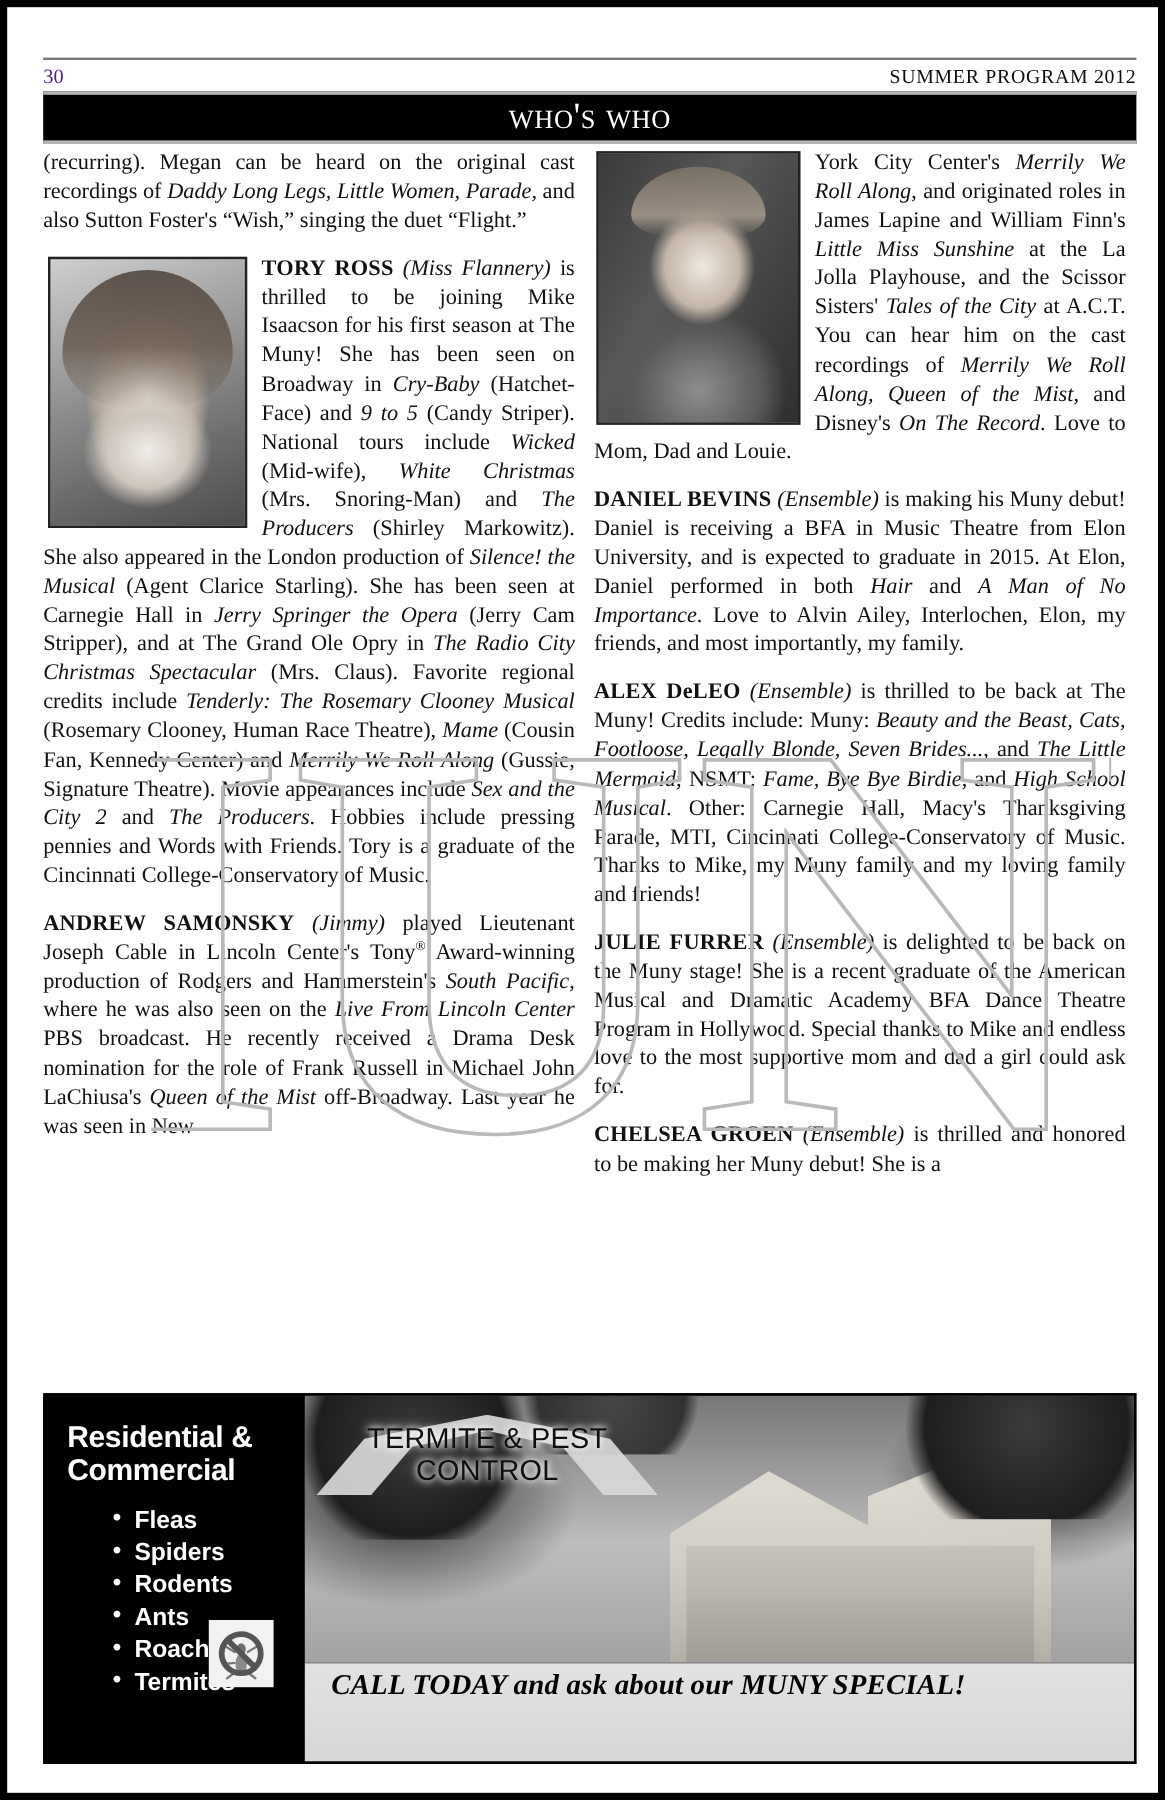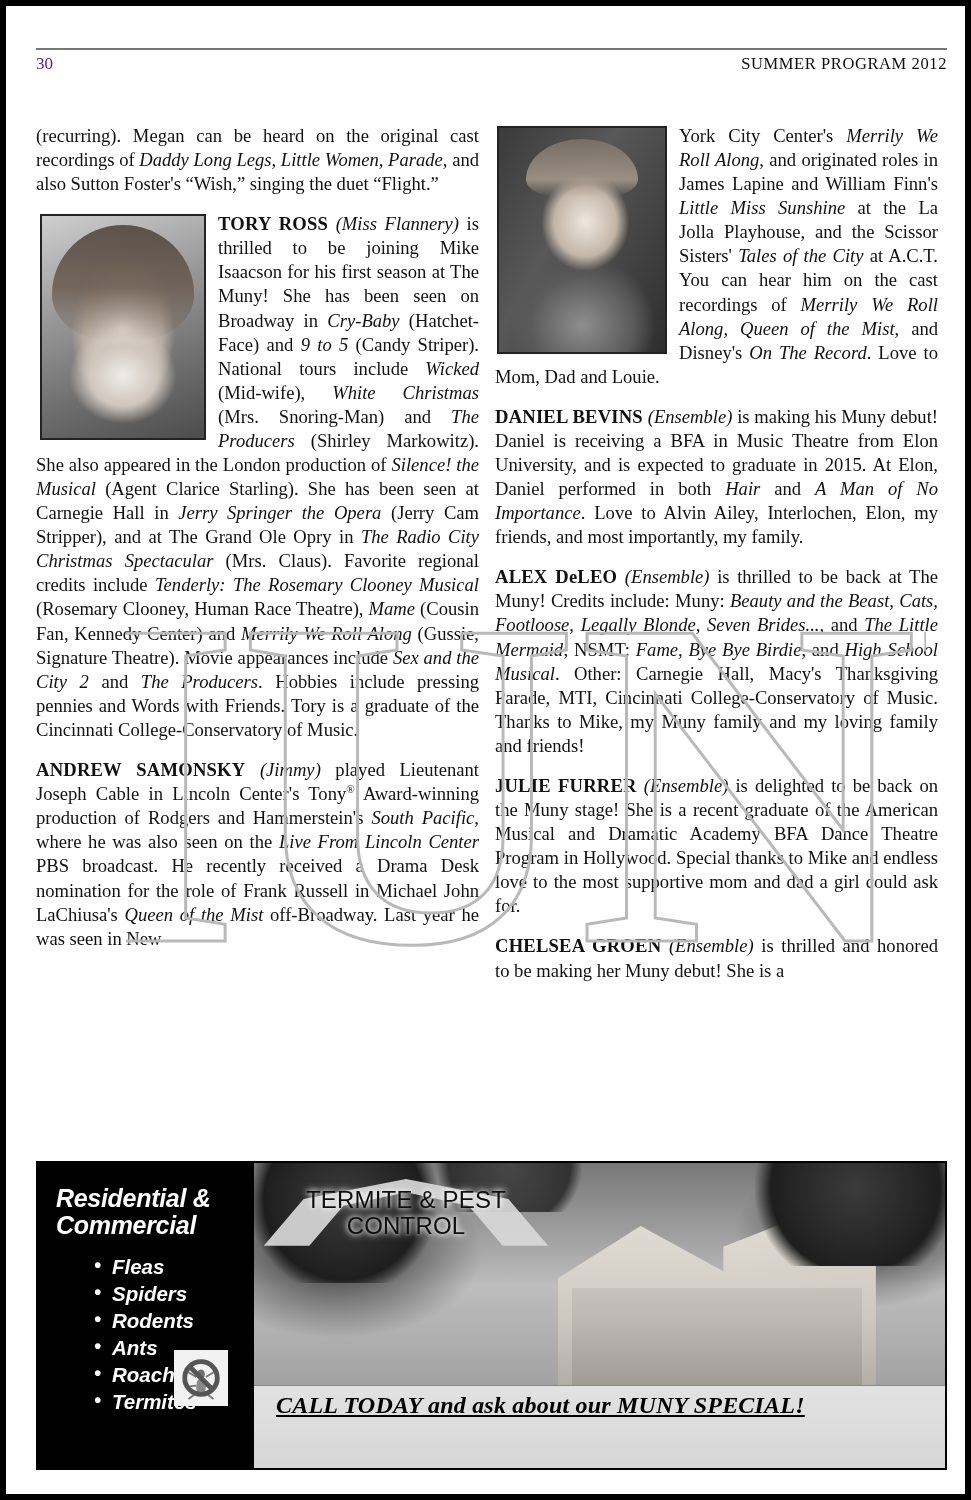--- a/index.html
+++ b/index.html
@@ -172,21 +172,20 @@
     overflow: hidden;
     z-index: 3;
     font-family: "Liberation Sans", "DejaVu Sans", sans-serif;
   }
   .ad-left {
     position: absolute;
     left: 0; top: 0;
     width: 216px; height: 100%;
     background: #000;
     color: #fff;
-    font-style: italic;
   }
   .ad-head {
     padding: 22px 0 0 18px;
     font-size: 25px;
     font-weight: bold;
     line-height: 1.08;
     letter-spacing: -.3px;
   }
   .ad-list {
     list-style: none;
@@ -298,41 +297,43 @@
   }
   .ad-call {
     font-family: "Liberation Serif", "DejaVu Serif", serif;
     font-style: italic;
     font-weight: bold;
     font-size: 24px;
     letter-spacing: .2px;
     padding-top: 6px;
     text-align: left;
     padding-left: 22px;
-    text-decoration: underline;
   }
   .ad-phone {
     font-size: 27px;
     font-weight: bold;
     letter-spacing: -.2px;
     padding-top: 2px;
   }
   .ad-phone .dot { font-size: 20px; padding: 0 6px; }
   .ad-phone .url { font-size: 24px; }
 </style>
 </head>
 <body>
 
 <div class="page">
 
   <div class="runhead">
     <span class="folio">30</span>
     <span class="runhead-title">Summer Program 2012</span>
   </div>
 
+  <div class="banner">
+    <span class="banner-text">Who's Who</span>
+  </div>
 
   <div class="watermark">
     <svg viewBox="0 0 800 560" xmlns="http://www.w3.org/2000/svg">
       <text x="400" y="430" text-anchor="middle" font-family="Liberation Serif, serif" font-size="470" font-weight="bold" fill="none" stroke="#b9b9b9" stroke-width="3">MUNY</text>
     </svg>
   </div>
 
   <div class="cols">
 
     <div class="col">

